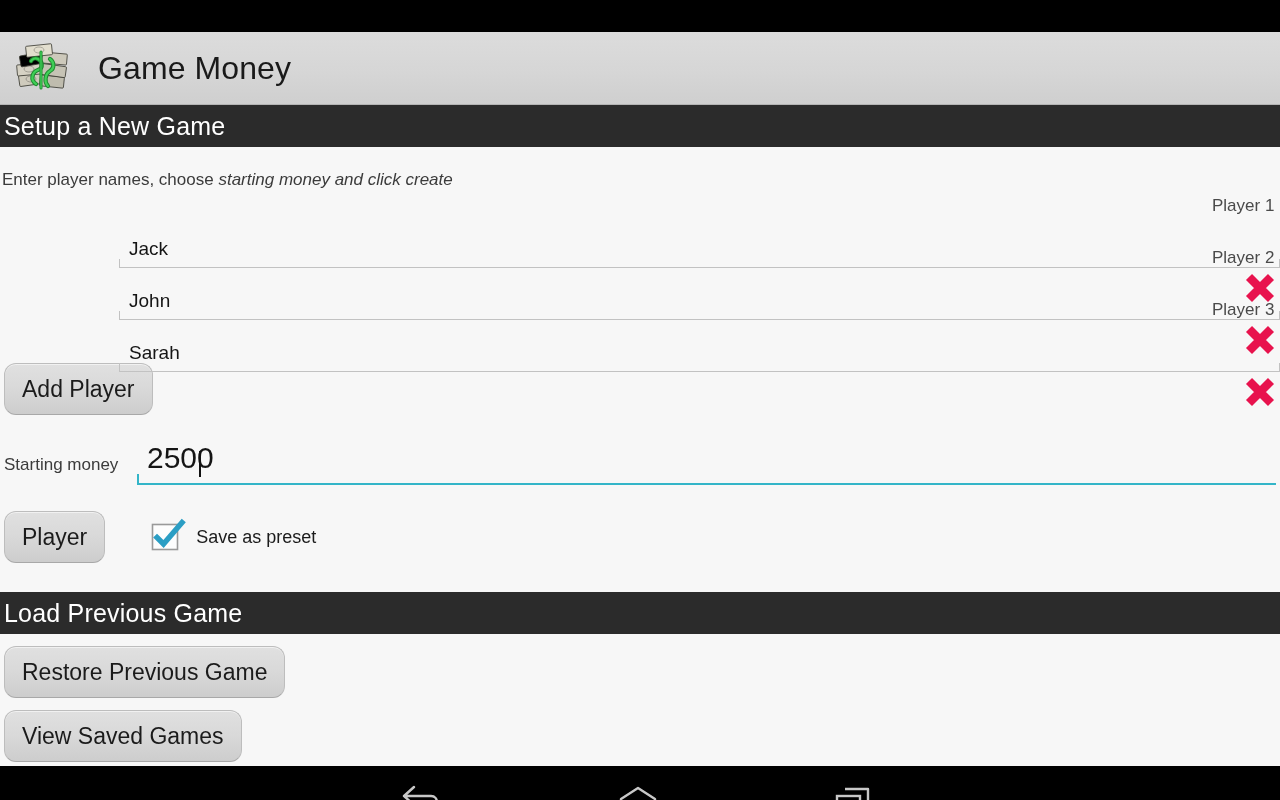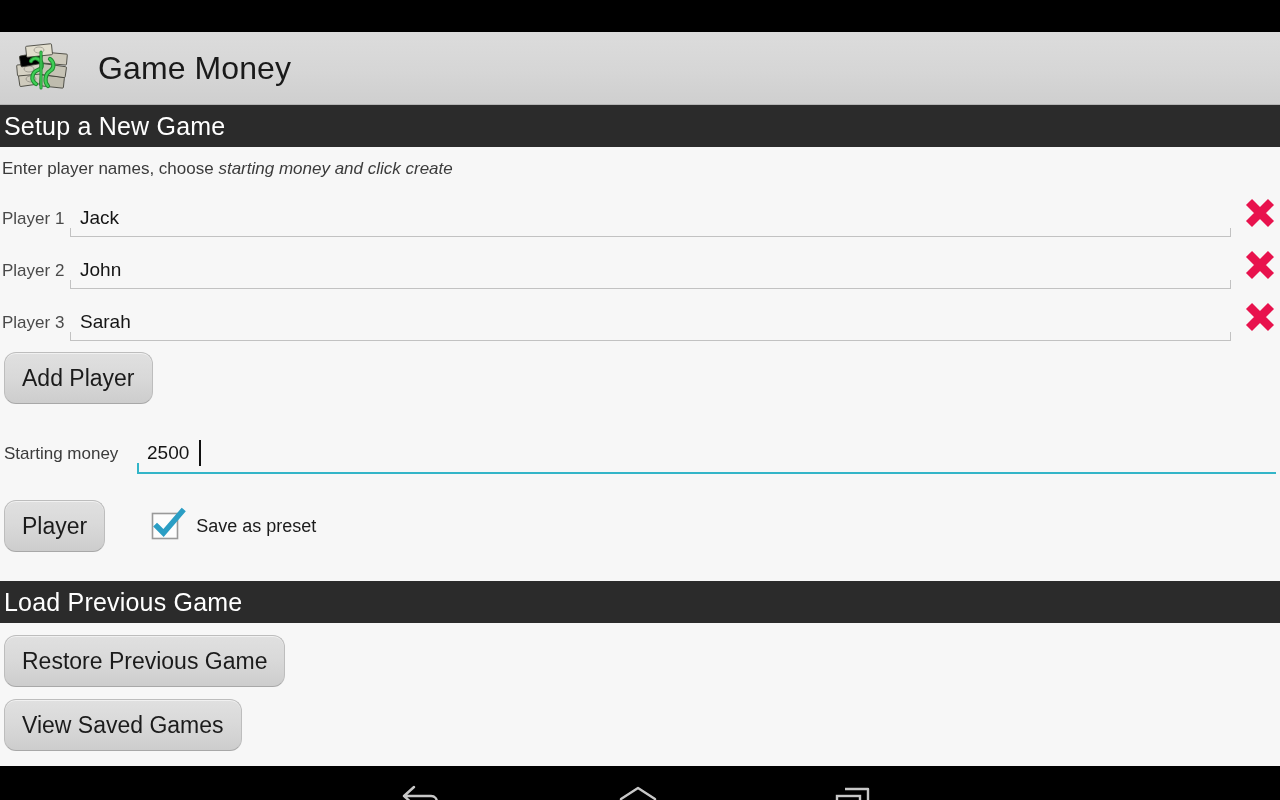--- a/index.html
+++ b/index.html
@@ -42,29 +42,29 @@
     font-size:25px;
     height:42px;
     line-height:42px;
     padding-left:4px;
     width:100%;
     letter-spacing:.2px;
   }
 
   .hint-text {
     font-size:17px; color:#3b3b3b;
-    padding:12px 0 6px 2px;
+    padding:23px 0 6px 2px;
     white-space:nowrap;
   }
   .hint-text i { font-style:italic; }
 
   
   .player-row {
     display:flex; align-items:flex-end;
-    height:52px; padding-left:2px;
+    height:52px; padding-left:11px;flex-direction:column;
   }
   .player-label {
     font-size:17px; color:#4a4a4a;
     width:68px; flex:none;
     padding-bottom:8px;
     white-space:nowrap;
   }
   .player-field {
     position:relative;
     width:1161px; flex:none;
@@ -114,21 +114,21 @@
   }
   #money-label {
     font-size:17px; color:#3b3b3b;
     width:133px; flex:none; padding-bottom:10px;
     white-space:nowrap;
   }
   #money-field {
     position:relative; flex:1; height:48px; margin-right:4px;
   }
   #money-field .val {
-    font-size:19px; color:#151515;
+    font-size:30px; color:#151515;
     position:absolute; left:10px; bottom:10px;
     white-space:nowrap;
   }
   #money-field .caret {
     position:absolute; bottom:8px; width:2px; height:26px;
     background:#111;
   }
   .underline-focus {
     position:absolute; left:0; right:0; bottom:0;
     height:11px;

